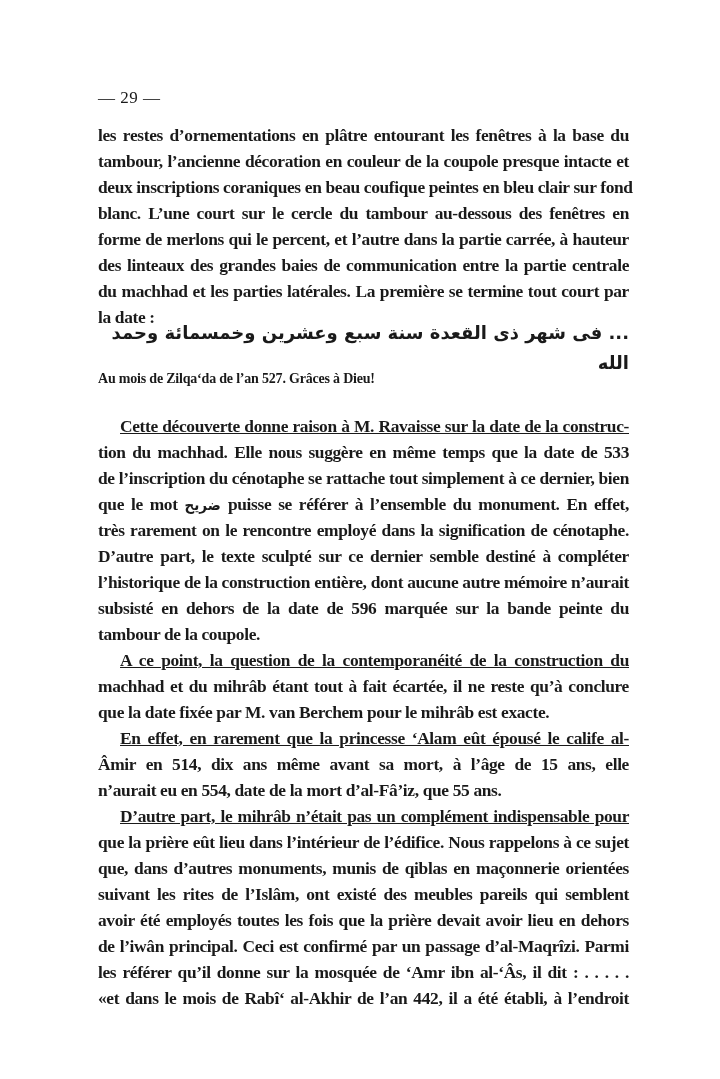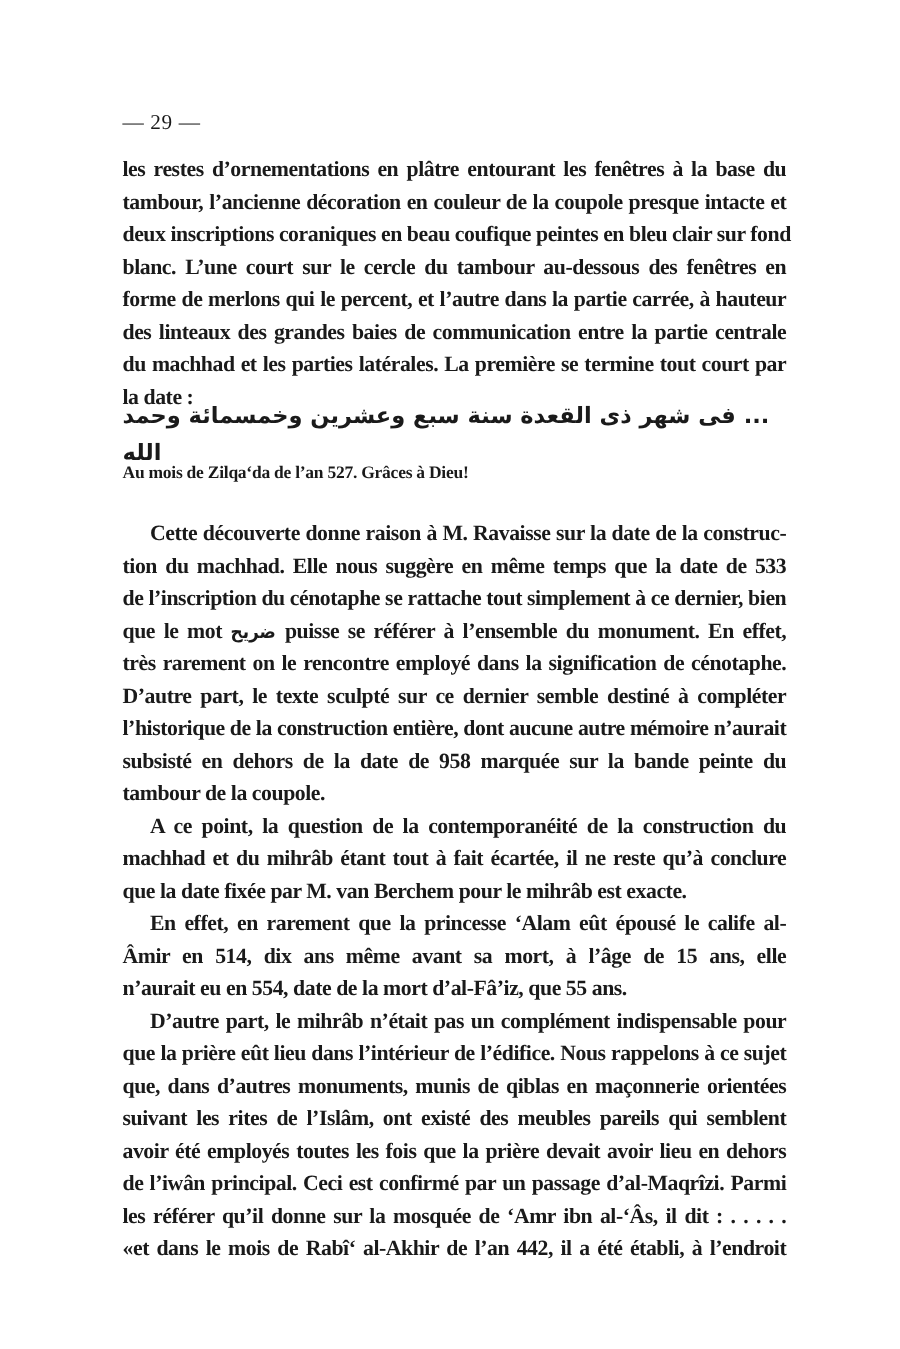--- a/index.html
+++ b/index.html
@@ -13,24 +13,24 @@
     position: absolute; left: 0; width: 531px; top: 88px;
     text-align: left; font-size: 17px; font-weight: normal; letter-spacing: 0.5px;
   }
   .line {
     position: absolute; left: 0; width: 531px; height: 26px;
     font-size: 17.4px; font-weight: bold; line-height: 26px;
     white-space: nowrap; text-align: justify; text-align-last: justify;
     font-stretch: condensed; letter-spacing: -0.35px;
   }
   .line.last { text-align-last: left; }
-  .line.indent { padding-left: 22px; box-sizing: border-box; }
+  .line.indent { padding-left: 22px; box-sizing: border-box; text-decoration: underline; }
   .arabic {
     position: absolute; left: 0; width: 531px; top: 307px; height: 30px;
-    text-align: left; direction: rtl; font-family: "DejaVu Sans", sans-serif;
+    text-align: right; direction: rtl; font-family: "DejaVu Sans", sans-serif;
     font-size: 18px; font-weight: bold; line-height: 30px;
   }
   .translation {
     position: absolute; left: 0; width: 531px; top: 369px;
     text-align: left; font-size: 14px; font-weight: bold; line-height: 20px;
     letter-spacing: -0.2px;
   }
   .ar-word { font-family: "DejaVu Sans", sans-serif; font-size: 15px; direction: rtl; unicode-bidi: embed; }
 </style>
 </head>
@@ -51,21 +51,21 @@
   <div class="arabic" style="top:318px">... فى شهر ذى القعدة سنة سبع وعشرين وخمسمائة وحمد الله</div>
   <div class="translation">Au mois de Zilqa‘da de l’an 527. Grâces à Dieu!</div>
 
   <div class="line indent" style="top:413px">Cette découverte donne raison à M. Ravaisse sur la date de la construc-</div>
   <div class="line" style="top:439px">tion du machhad. Elle nous suggère en même temps que la date de 533</div>
   <div class="line" style="top:465px">de l’inscription du cénotaphe se rattache tout simplement à ce dernier, bien</div>
   <div class="line" style="top:491px"><span>que le mot </span><span class="ar-word">ضريح</span><span> puisse se référer à l’ensemble du monument. En effet,</span></div>
   <div class="line" style="top:517px">très rarement on le rencontre employé dans la signification de cénotaphe.</div>
   <div class="line" style="top:543px">D’autre part, le texte sculpté sur ce dernier semble destiné à compléter</div>
   <div class="line" style="top:569px">l’historique de la construction entière, dont aucune autre mémoire n’aurait</div>
-  <div class="line" style="top:595px">subsisté en dehors de la date de 958 marquée sur la bande peinte du</div>
+  <div class="line" style="top:595px">subsisté en dehors de la date de 596 marquée sur la bande peinte du</div>
   <div class="line last" style="top:621px">tambour de la coupole.</div>
 
   <div class="line indent" style="top:647px">A ce point, la question de la contemporanéité de la construction du</div>
   <div class="line" style="top:673px">machhad et du mihrâb étant tout à fait écartée, il ne reste qu’à conclure</div>
   <div class="line last" style="top:699px">que la date fixée par M. van Berchem pour le mihrâb est exacte.</div>
 
   <div class="line indent" style="top:725px">En effet, en rarement que la princesse ‘Alam eût épousé le calife al-</div>
   <div class="line" style="top:751px">Âmir en 514, dix ans même avant sa mort, à l’âge de 15 ans, elle</div>
   <div class="line last" style="top:777px">n’aurait eu en 554, date de la mort d’al-Fâ’iz, que 55 ans.</div>
 

